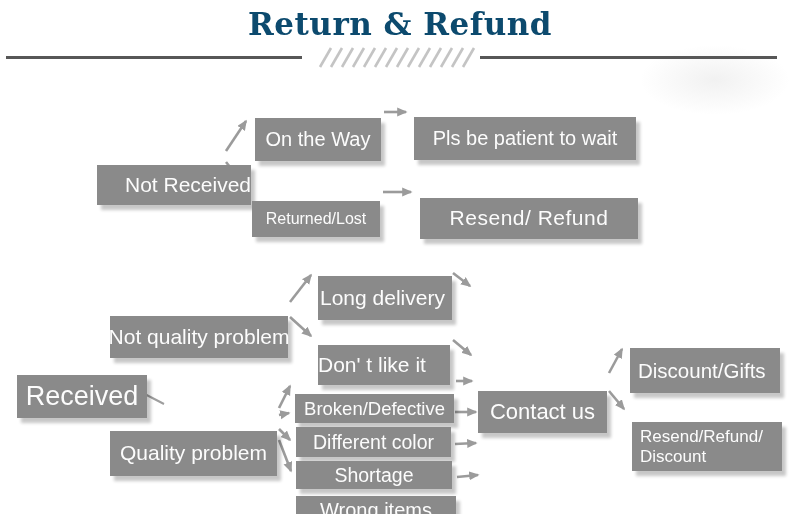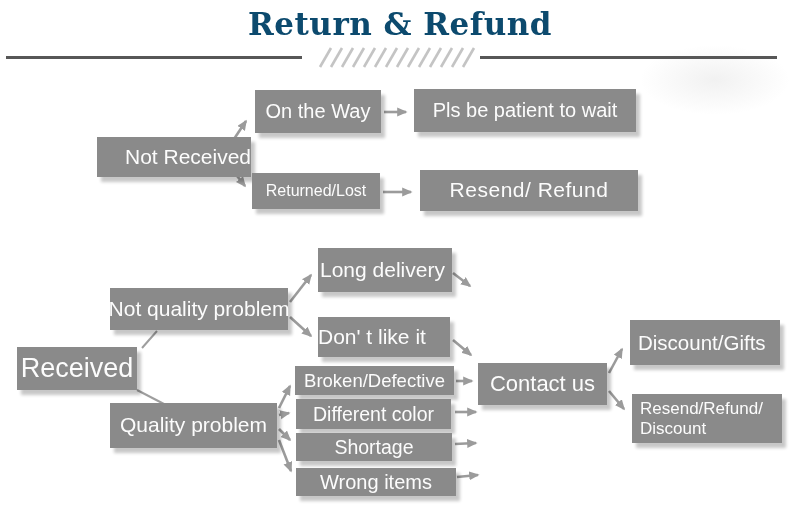--- a/index.html
+++ b/index.html
@@ -19,29 +19,29 @@
   .hatch{position:absolute;left:316px;top:45px;}
   .smudge{
     position:absolute;left:640px;top:45px;width:150px;height:70px;
     background:radial-gradient(closest-side,rgba(120,120,120,0.10),rgba(120,120,120,0));
   }
   
   .node{
     position:absolute;background:#8a8a8a;color:#fcfcfc;
     display:flex;align-items:center;justify-content:center;
     box-shadow:4px 5px 3px rgba(0,0,0,0.22);
-    white-space:nowrap;line-height:1.05;
+    white-space:nowrap;line-height:1.05;margin-top:28px;
   }
   .node.left{justify-content:flex-start;}
   #n-not-received     {left:97px;  top:137px; width:126px; height:40px; font-size:21px;padding-left:28px;}
   #n-on-the-way       {left:255px; top:90px;  width:126px; height:43px; font-size:20px;}
   #n-pls-wait         {left:414px; top:89px;  width:222px; height:43px; font-size:20px;text-align:center;}
   #n-returned-lost    {left:252px; top:173px; width:128px; height:36px; font-size:16px;}
   #n-resend-refund    {left:420px; top:170px; width:218px; height:41px; font-size:21px; letter-spacing:0.5px;}
-  #n-received         {left:17px;  top:347px; width:120px; height:43px; font-size:27px;}
+  #n-received         {left:17px;  top:347px; width:130px; height:43px; font-size:27px;}
   #n-not-quality      {left:110px; top:288px; width:178px; height:42px; font-size:21px;}
   #n-quality          {left:110px; top:403px; width:167px; height:45px; font-size:21px;}
   #n-long-delivery    {left:318px; top:248px; width:132px; height:44px; font-size:21px; padding-left:2px;}
   #n-dont-like        {left:318px; top:317px; width:132px; height:40px; font-size:21px; }
   #n-broken           {left:295px; top:366px; width:159px; height:29px; font-size:18.5px;}
   #n-different-color  {left:296px; top:399px; width:155px; height:30px; font-size:19.5px;}
   #n-shortage         {left:296px; top:433px; width:156px; height:28px; font-size:19.5px;}
   #n-wrong-items      {left:296px; top:468px; width:160px; height:28px; font-size:20px;}
   #n-contact-us       {left:478px; top:363px; width:129px; height:42px; font-size:22px;}
   #n-discount-gifts   {left:630px; top:320px; width:142px; height:45px; font-size:20.5px; padding-left:8px;}

